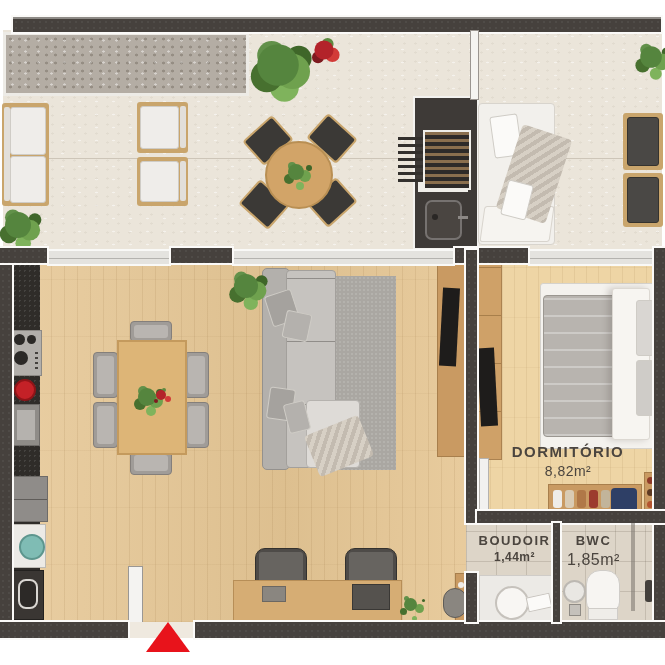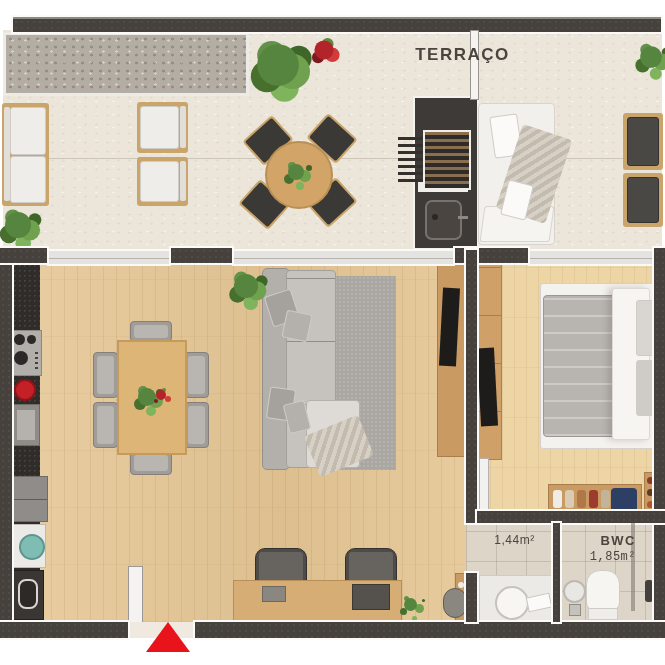--- a/index.html
+++ b/index.html
@@ -259,23 +259,27 @@
   <div class="abs" style="left:479px;top:575px;width:74px;height:45px;background:#eceae6;border:1px solid #cfccc8;z-index:21;"></div>
   <div class="abs" style="left:495px;top:586px;width:30px;height:30px;border-radius:50%;background:#f8f6f3;border:2px solid #c6c2bc;z-index:22;"></div>
   <div class="abs" style="left:527px;top:595px;width:22px;height:13px;background:#fbfaf8;border:1px solid #c6c2bc;transform:rotate(-12deg);z-index:22;"></div>
   <div class="abs" style="left:563px;top:580px;width:19px;height:19px;border-radius:50%;background:#e9e7e3;border:2px solid #bcb8b2;z-index:22;"></div>
   <div class="abs" style="left:586px;top:570px;width:32px;height:40px;background:#f7f5f2;border:1px solid #cfccc8;border-radius:14px 14px 10px 10px;z-index:22;"></div>
   <div class="abs" style="left:588px;top:608px;width:28px;height:10px;background:#efede9;border:1px solid #cfccc8;z-index:22;"></div>
   <div class="abs" style="left:569px;top:604px;width:10px;height:10px;background:#c5c1bb;border:1px solid #8f8b85;z-index:22;"></div>
   <div class="abs" style="left:645px;top:580px;width:8px;height:22px;background:#44403c;border-radius:3px;z-index:22;"></div>
 
   <div class="label" style="left:390px;top:44px;width:145px;">
-    <span class="name" style="font-size:17px;">TERRAÇO</span>
+  </div>
+  <div class="label" style="left:500px;top:442px;width:136px;">
+    <span class="name" style="font-size:15px;">DORMITÓRIO</span>
+    <span class="area" style="font-size:14px;">8,82m²</span>
   </div>
   <div class="label" style="left:462px;top:533px;width:105px;">
-    <span class="area" style="font-size:12px;">1,44m²</span>
-  </div>
-  <div class="label" style="left:551px;top:533px;width:85px;text-align:right;">
+    <span class="name" style="font-size:13px;">BOUDOIR</span>
+    <span class="area" style="font-size:12px;font-weight:bold;">1,44m²</span>
+  </div>
+  <div class="label" style="left:551px;top:533px;width:85px;">
     <span class="name" style="font-size:13px;">BWC</span>
-    <span class="area" style="font-size:12px;font-family:Liberation Mono, monospace;">1,85m²</span>
+    <span class="area" style="font-size:16px;">1,85m²</span>
   </div>
 
 </div>
 
 </body></html>

